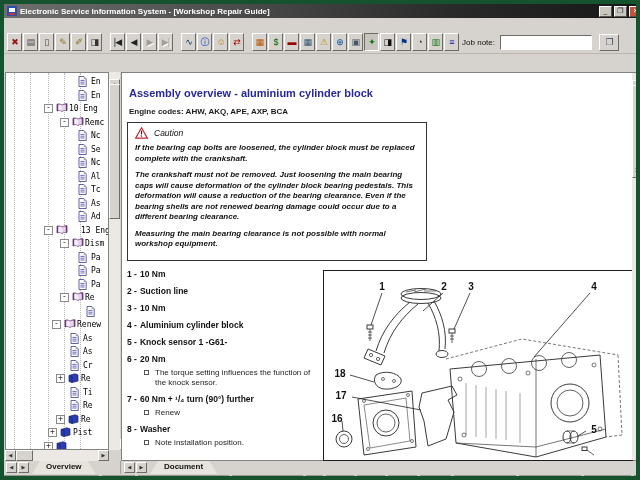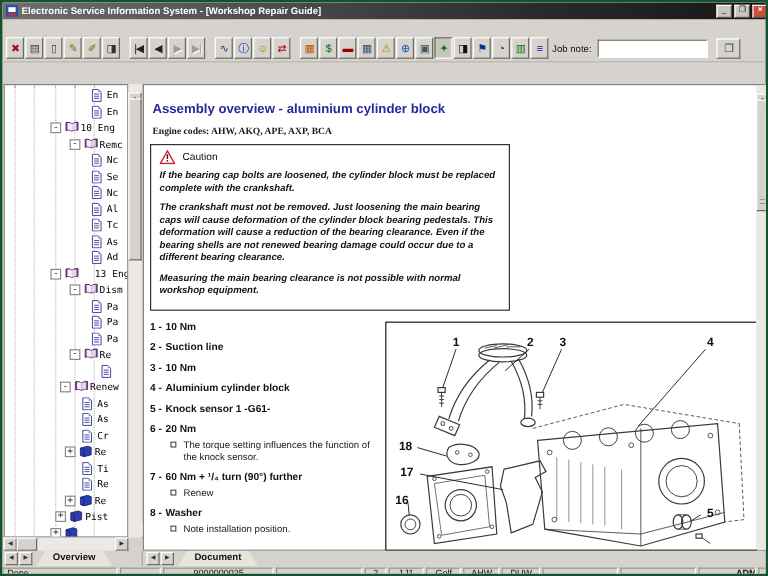--- a/index.html
+++ b/index.html
@@ -1,18 +1,18 @@
 <!DOCTYPE html>
 <html><head>
 <meta charset="utf-8">
 <style>
   * { margin:0; padding:0; box-sizing:border-box; }
   html,body { background:#808080; }
   body { font-family:"Liberation Sans", sans-serif; }
-  #app { position:relative; width:640px; height:480px; background:#d6d3ce; overflow:hidden; border:2px solid #14532d; }
+  #app { position:relative; width:640px; height:480px; background:#d6d3ce; overflow:hidden; border:4px solid #14532d; }
 
   
   .titlebar { position:absolute; left:0; top:0; width:640px; height:14px;
     background:linear-gradient(90deg,#6f6f6f,#2a2a2a 70%,#161616); display:flex; align-items:center; padding:0 2px; }
   .app-icon { width:10px; height:10px; margin:0 3px 0 1px; flex:none; }
   .title-text { color:#fff; font-size:8px; font-weight:bold; flex:1; white-space:nowrap; overflow:hidden; }
   .win-btn { width:13px; height:11px; margin-left:2px; background:#c9c6c0; border:1px solid;
     border-color:#fff #55524e #55524e #fff; font-size:7px; line-height:8px; text-align:center; color:#222; flex:none; }
   .win-btn.close { background:#c7503a; color:#fff; font-weight:bold; }
 
@@ -82,23 +82,23 @@
   .tree-hscroll .sb-thumb { width:17px; }
   .tree-hscroll .spacer { flex:1; }
 
   
   .docpanel { position:absolute; left:117px; top:0; width:523px; height:389px; background:#fff; border:1px solid #828282; }
   .doc-vscroll { right:0px; top:0px; height:387px; }
   .doc-vscroll .sb-thumb { position:absolute; left:0; top:12px; width:11px; height:93px; }
   .doc-vscroll .sb-grip { bottom:5px; }
 
   .doc-title { position:absolute; left:7px; top:14px; font-size:11px; font-weight:bold; color:#28289b; white-space:nowrap; }
-  .doc-codes { position:absolute; left:7px; top:34px; font-size:8px; font-weight:bold; color:#1a1a1a;font-family:Liberation Serif, serif; }
+  .doc-codes { position:absolute; left:7px; top:34px; font-size:8px; font-weight:bold; color:#1a1a1a; }
   .caution { position:absolute; left:5px; top:49px; width:300px; height:139px; border:1px solid #333; background:#fff; padding:4px 7px; }
-  .caution-head { display:flex; align-items:flex-start; font-size:8.5px; color:#111; margin-bottom:4px; }
+  .caution-head { display:flex; align-items:center; font-size:8.5px; font-style:italic; color:#111; margin-bottom:4px; }
   .caution-head svg { margin-right:6px; flex:none; }
   .caution p { font-size:8px; font-style:italic; font-weight:bold; line-height:10.5px; color:#111; margin-bottom:6px; }
 
   .plist { position:absolute; left:5px; top:196px; width:194px; }
   .pl-item { display:flex; font-size:8.5px; font-weight:bold; color:#111; margin-bottom:7px; line-height:10px; }
   .pl-num { white-space:nowrap; margin-right:3px; }
   .pl-note { display:flex; font-size:8px; font-weight:normal; color:#222; margin:-3px 0 6px 17px; line-height:10px; }
   .pl-bullet { width:5px; height:5px; border:1px solid #555; margin:2px 6px 0 0; flex:none; }
 
   .figure { position:absolute; left:201px; top:197px; width:310px; height:191px; border:1px solid #1c1c1c; background:#fff; }

